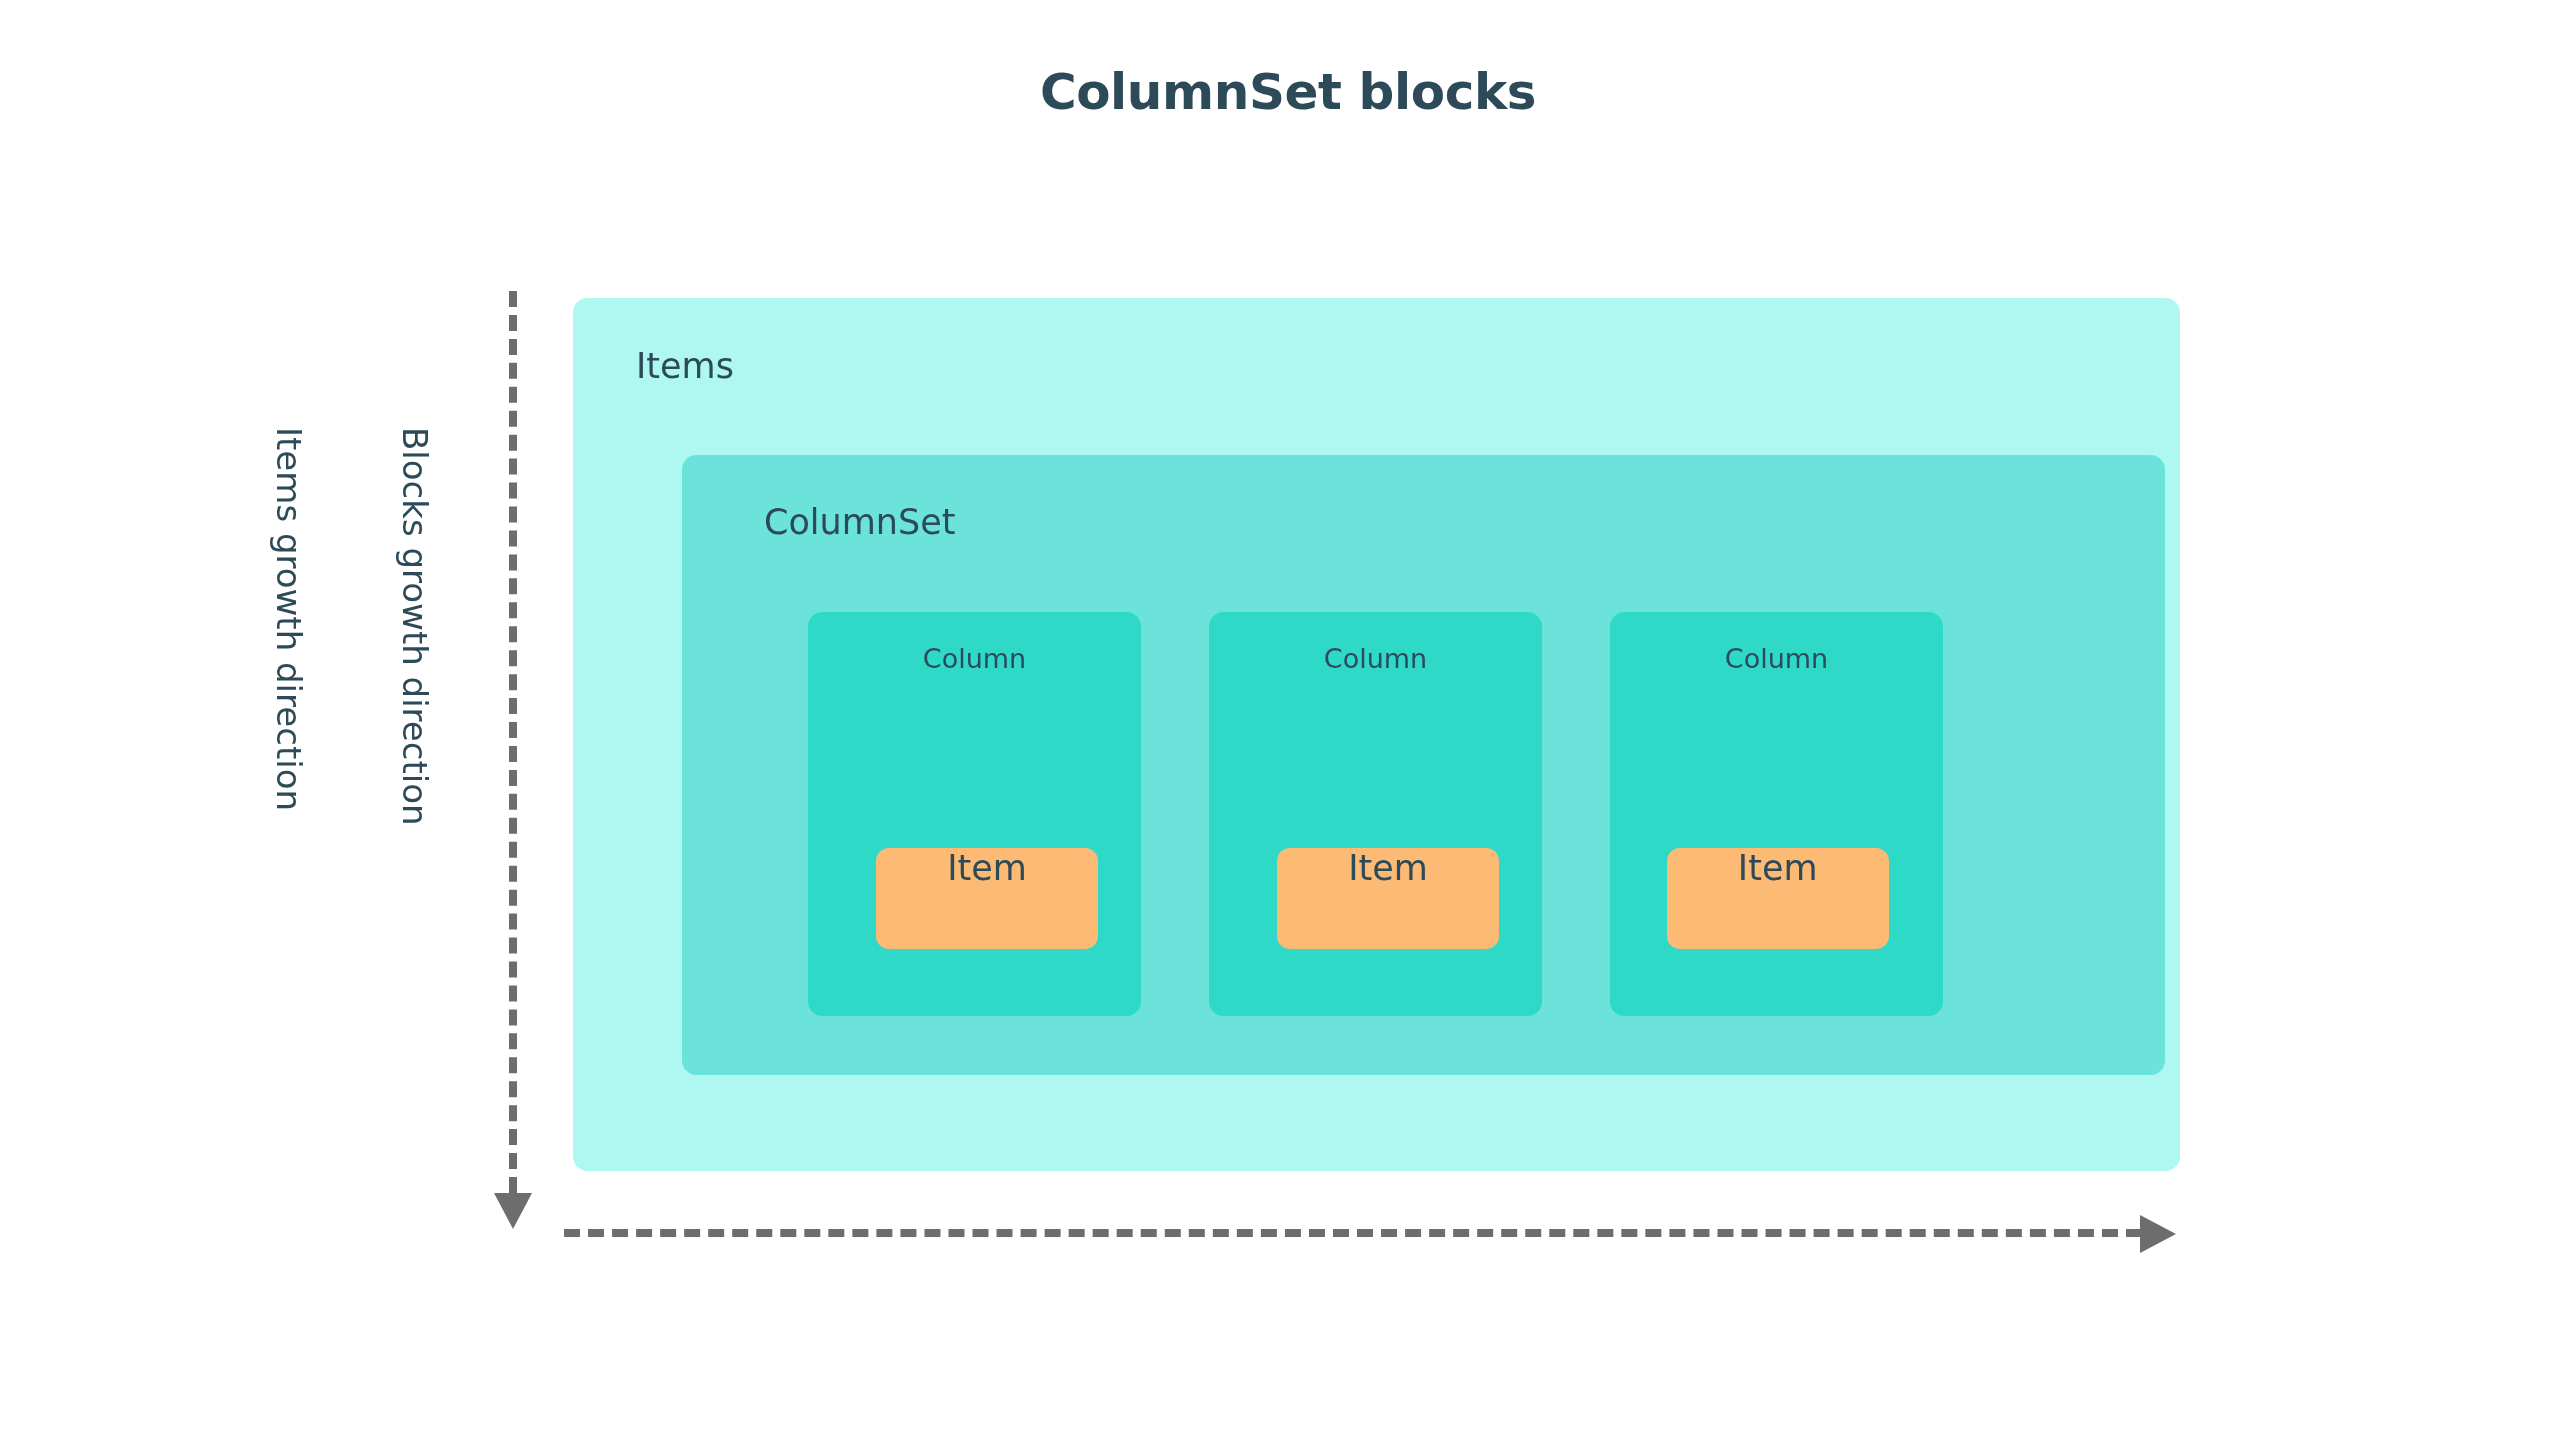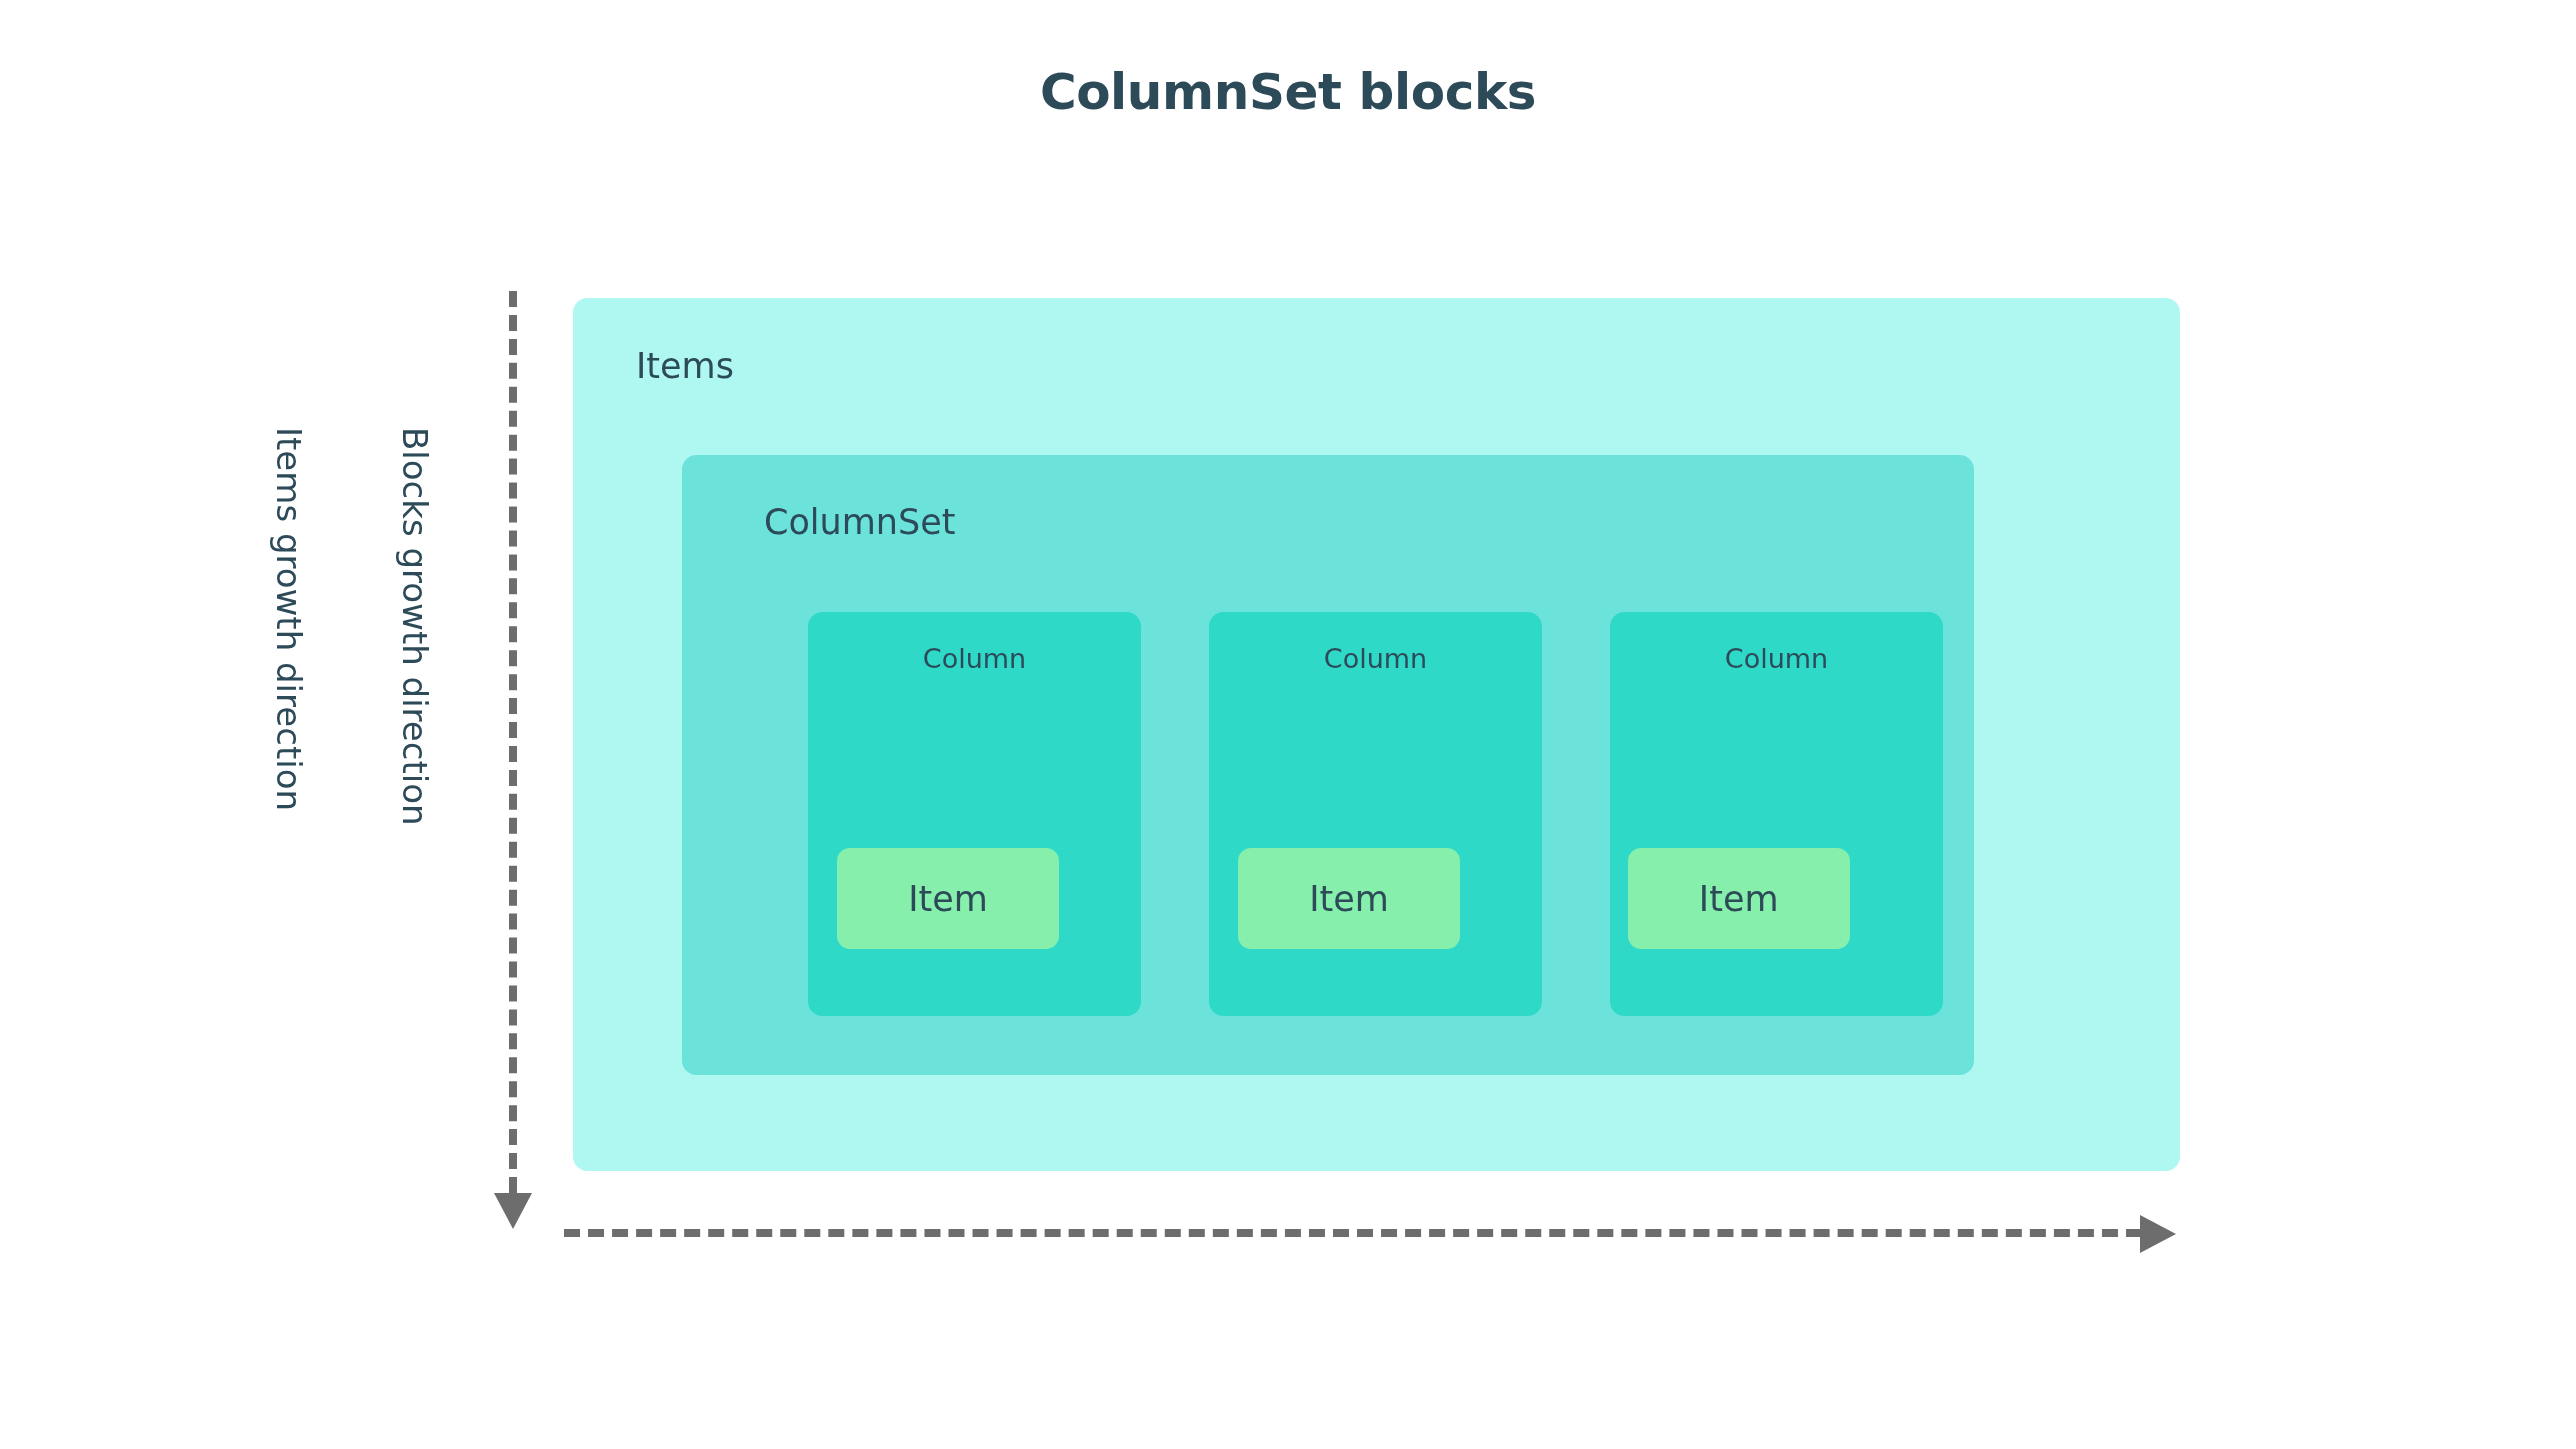--- a/index.html
+++ b/index.html
@@ -116,21 +116,21 @@
     font-size: 35px;
     color: #2d4a59;
     font-family: "DejaVu Sans", sans-serif;
   }
 
   
   .columnset {
     position: absolute;
     left: 109px;
     top: 157px;
-    width: 1292px;
+    width: 1483px;
     height: 620px;
     background: #6ce3da;
     border-radius: 14.5px;
   }
   .columnset-label {
     position: absolute;
     left: 82px;
     top: 47px;
     font-size: 35px;
     color: #2d4a59;
@@ -163,25 +163,25 @@
     font-size: 27px;
     color: #2d4a59;
     text-align: center;
     font-family: "DejaVu Sans", sans-serif;
   }
   .item {
     position: absolute;
     top: 236px;
     width: 222px;
     height: 101px;
-    background: #86efac;
+    background: #fdba74;
     border-radius: 13px;
     display: flex;
-    align-items: center;
     justify-content: center;
+    margin-left: 39px;
   }
   .item-label {
     font-size: 35px;
     color: #2d4a59;
     font-family: "DejaVu Sans", sans-serif;
   }
   
   .column:nth-child(1) .item { left: 29px; }
   .column:nth-child(2) .item { left: 29px; }
   .column:nth-child(3) .item { left: 17.7px; }

